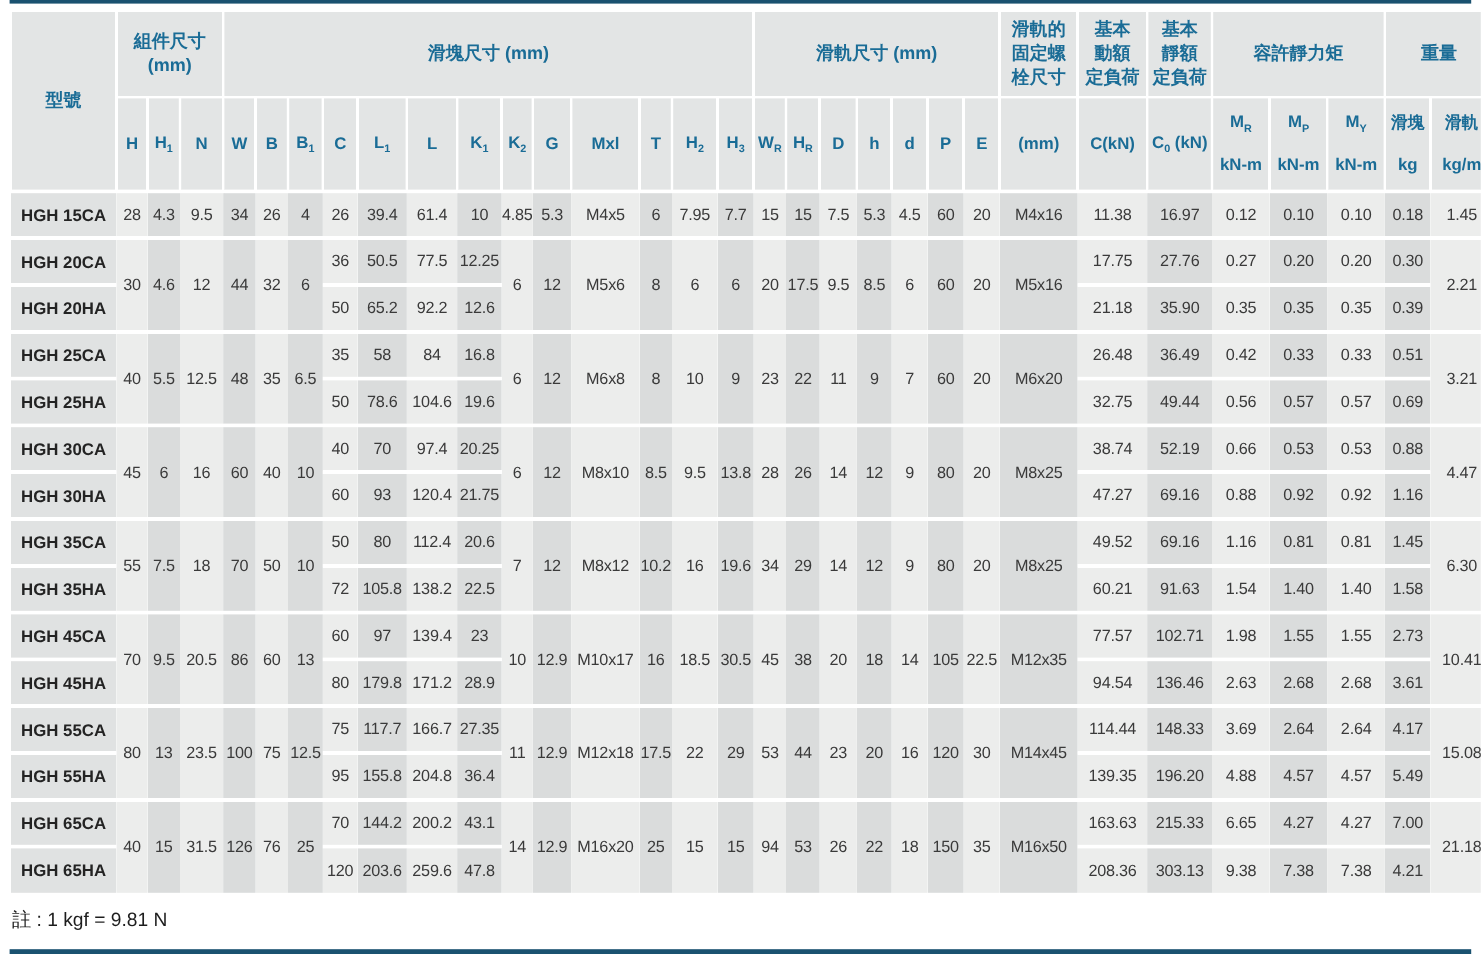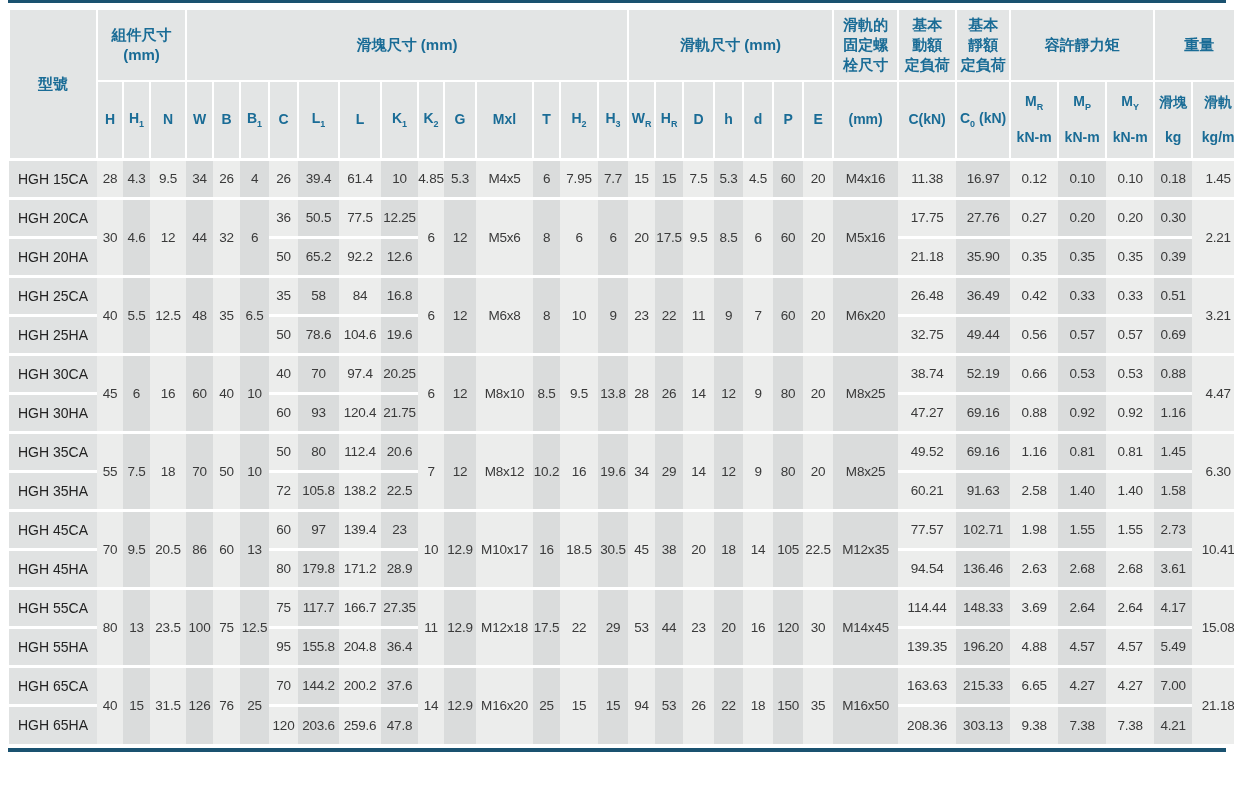--- a/index.html
+++ b/index.html
@@ -44,21 +44,21 @@
   tbody td {
     border-top: 3px solid #ffffff;
     font-size: 13.5px;
     color: #3a3a3a;
     letter-spacing: -0.2px;
   }
   td.c-dark  { background: #dadcdc; }
   td.c-light { background: #ecedec; }
   td.model {
     background: #e0e2e2;
-    font-weight: normal;
+    font-weight: bold;
     color: #232323;
     font-size: 14px;
     text-align: left;
     padding-left: 9px;
     letter-spacing: 0;
   }
   .note {
     font-size: 16px;
     color: #1d1d1d;
     padding: 13px 2px 9px 2px;
@@ -533,21 +533,21 @@
           <td class="c-light" rowspan="2">6.30</td>
         </tr>
         <tr>
           <td class="model">HGH 35HA</td>
           <td class="c-light">72</td>
           <td class="c-dark">105.8</td>
           <td class="c-light">138.2</td>
           <td class="c-dark">22.5</td>
           <td class="c-light">60.21</td>
           <td class="c-dark">91.63</td>
-          <td class="c-light">2.58</td>
+          <td class="c-light">1.54</td>
           <td class="c-dark">1.40</td>
           <td class="c-light">1.40</td>
           <td class="c-dark">1.58</td>
         </tr>
         <tr>
           <td class="model">HGH 45CA</td>
           <td class="c-light" rowspan="2">70</td>
           <td class="c-dark" rowspan="2">9.5</td>
           <td class="c-light" rowspan="2">20.5</td>
           <td class="c-dark" rowspan="2">86</td>
@@ -643,21 +643,21 @@
           <td class="model">HGH 65CA</td>
           <td class="c-light" rowspan="2">40</td>
           <td class="c-dark" rowspan="2">15</td>
           <td class="c-light" rowspan="2">31.5</td>
           <td class="c-dark" rowspan="2">126</td>
           <td class="c-light" rowspan="2">76</td>
           <td class="c-dark" rowspan="2">25</td>
           <td class="c-light">70</td>
           <td class="c-dark">144.2</td>
           <td class="c-light">200.2</td>
-          <td class="c-dark">37.6</td>
+          <td class="c-dark">43.1</td>
           <td class="c-light" rowspan="2">14</td>
           <td class="c-dark" rowspan="2">12.9</td>
           <td class="c-light" rowspan="2">M16x20</td>
           <td class="c-dark" rowspan="2">25</td>
           <td class="c-light" rowspan="2">15</td>
           <td class="c-dark" rowspan="2">15</td>
           <td class="c-light" rowspan="2">94</td>
           <td class="c-dark" rowspan="2">53</td>
           <td class="c-light" rowspan="2">26</td>
           <td class="c-dark" rowspan="2">22</td>
@@ -681,14 +681,15 @@
           <td class="c-dark">47.8</td>
           <td class="c-light">208.36</td>
           <td class="c-dark">303.13</td>
           <td class="c-light">9.38</td>
           <td class="c-dark">7.38</td>
           <td class="c-light">7.38</td>
           <td class="c-dark">4.21</td>
         </tr>
       </tbody>
   </table>
+  <div class="note">註 : 1 kgf = 9.81 N</div>
   <div class="bottomline"></div>
 </div>
 
 </body></html>

